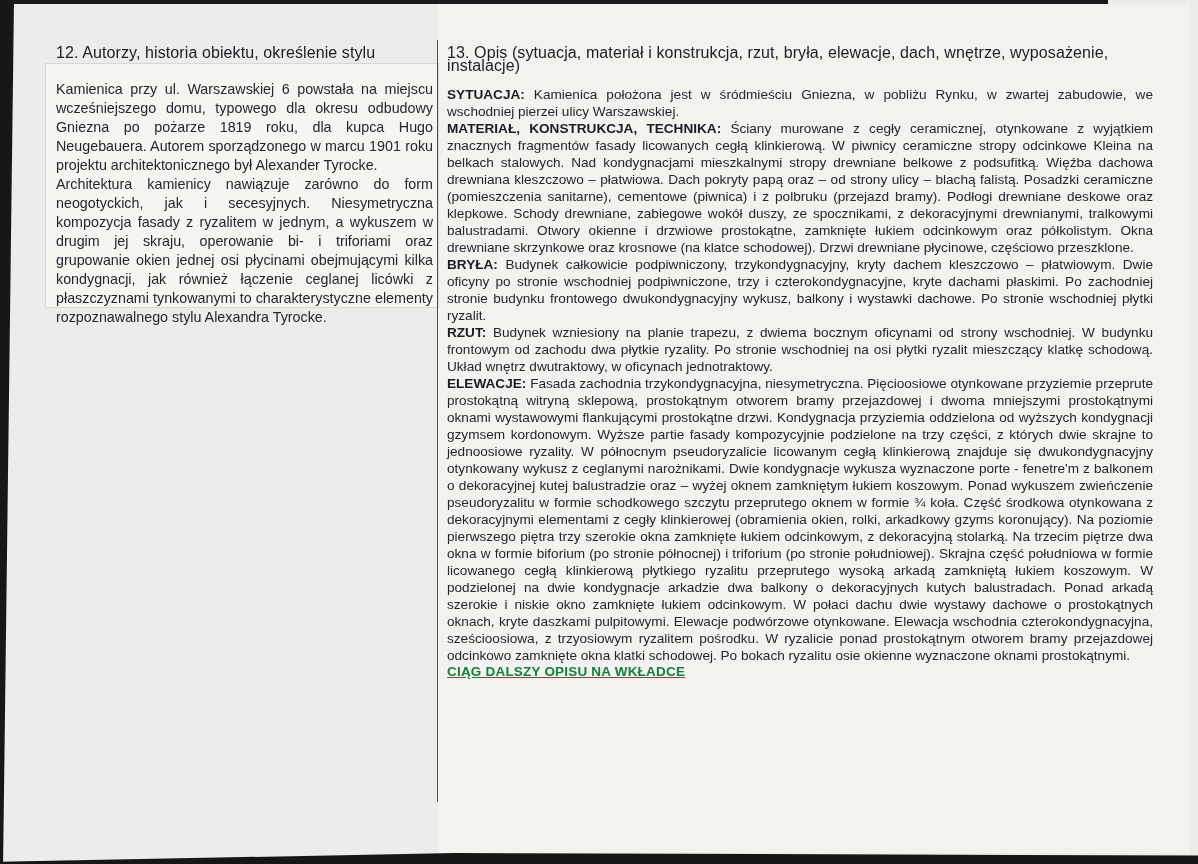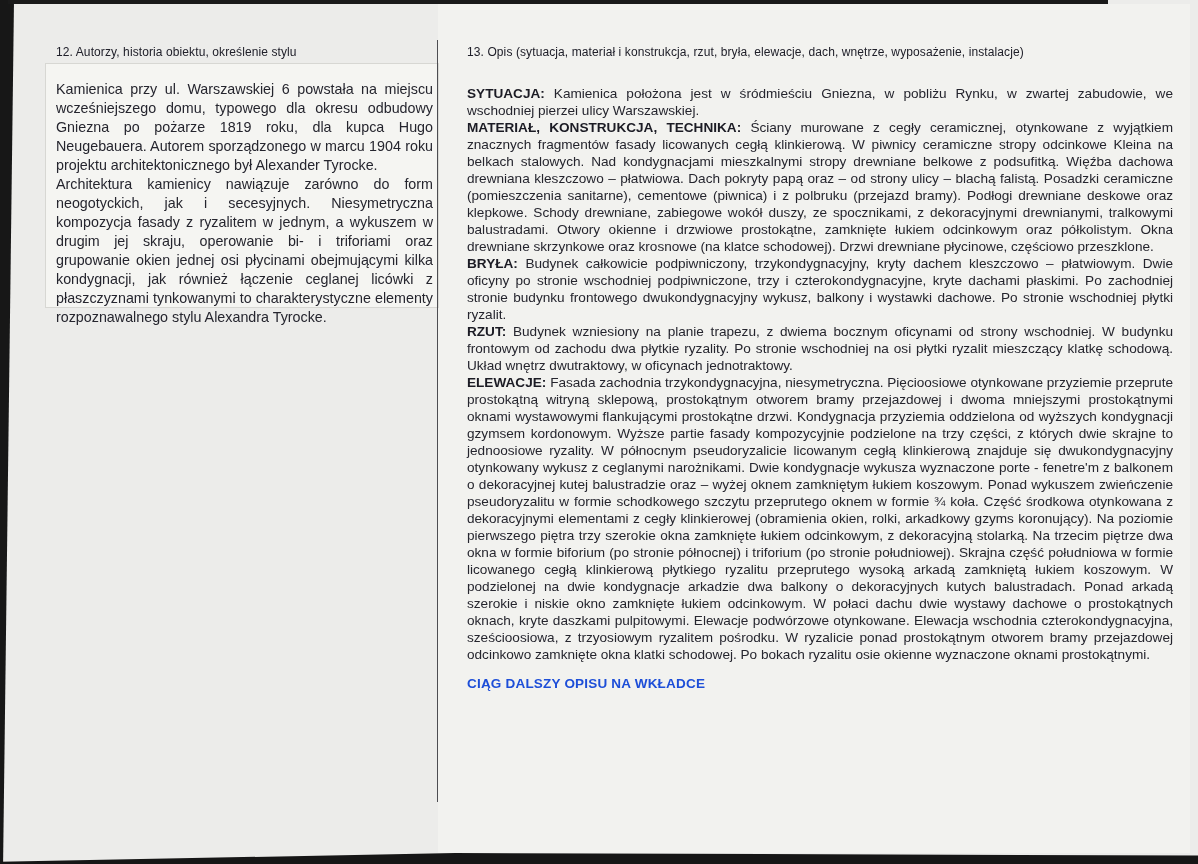--- a/index.html
+++ b/index.html
@@ -35,60 +35,59 @@
     position:absolute;left:46px;top:64px;width:392px;height:243px;
     background:#f5f5f2;
     box-shadow:0 0 0 1px rgba(190,190,185,.45);
   }
   .divider{
     position:absolute;left:437px;top:40px;width:1px;height:762px;
     background:#4d4d52;
   }
   .col{position:absolute;color:#25252e;}
   .col-left{left:56px;top:46px;width:377px;}
-  .col-right{left:467px;top:46px;width:706px;}
+  .col-right{left:447px;top:46px;width:706px;}
   .sec-header{
-    font-size:12px;line-height:13px;color:#20202a;
+    font-size:16px;line-height:13px;color:#20202a;
     letter-spacing:.1px;
   }
   .col-left p{
     margin:0;text-align:justify;
     font-size:14.3px;line-height:19px;
   }
   .col-left p.first{margin-top:21px;}
   .col-left p.second{}
   .col-right .sect{
     margin:0;text-align:justify;
     font-size:13.6px;line-height:17px;
   }
-  .col-right .sect.s0{margin-top:26px;}
+  .col-right .sect.s0{margin-top:14px;}
   .col-right .sect + .sect{margin-top:0;}
   .sect .lbl{font-weight:bold;color:#1b1b24;}
   .doc-footer{
-    margin-top:13px;
-    font-size:13.5px;font-weight:bold;color:#1d4ed8;
-    letter-spacing:.2px;
+    font-size:13.5px;font-weight:bold;color:#15803d;
+    text-decoration:underline;letter-spacing:.2px;
   }
 </style>
 </head>
 <body>
 
 <div class="scan">
 
   <div class="page-right-area"></div>
   <div class="left-patch"></div>
   <div class="divider"></div>
 
   <div class="edge-left"></div>
   <div class="edge-top"></div>
   <div class="edge-bottom"></div>
 
   <div class="col col-left">
     <div class="sec-header">12. Autorzy, historia obiektu, określenie stylu</div>
-    <p class="first">Kamienica przy ul. Warszawskiej 6 powstała na miejscu wcześniejszego domu, typowego dla okresu odbudowy Gniezna po pożarze 1819 roku, dla kupca Hugo Neugebauera. Autorem sporządzonego w marcu 1904 roku projektu architektonicznego był Alexander Tyrocke.</p>
+    <p class="first">Kamienica przy ul. Warszawskiej 6 powstała na miejscu wcześniejszego domu, typowego dla okresu odbudowy Gniezna po pożarze 1819 roku, dla kupca Hugo Neugebauera. Autorem sporządzonego w marcu 1901 roku projektu architektonicznego był Alexander Tyrocke.</p>
     <p class="second">Architektura kamienicy nawiązuje zarówno do form neogotyckich, jak i secesyjnych. Niesymetryczna kompozycja fasady z ryzalitem w jednym, a wykuszem w drugim jej skraju, operowanie bi- i triforiami oraz grupowanie okien jednej osi płycinami obejmującymi kilka kondygnacji, jak również łączenie ceglanej licówki z płaszczyznami tynkowanymi to charakterystyczne elementy rozpoznawalnego stylu Alexandra Tyrocke.</p>
   </div>
 
   <div class="col col-right">
     <div class="sec-header">13. Opis (sytuacja, materiał i konstrukcja, rzut, bryła, elewacje, dach, wnętrze, wyposażenie, instalacje)</div>
 
     <p class="sect s0"><span class="lbl">SYTUACJA:</span> <span>Kamienica położona jest w śródmieściu Gniezna, w pobliżu Rynku, w zwartej zabudowie, we wschodniej pierzei ulicy Warszawskiej.</span></p>
 
     <p class="sect"><span class="lbl">MATERIAŁ, KONSTRUKCJA, TECHNIKA:</span> <span>Ściany murowane z cegły ceramicznej, otynkowane z wyjątkiem znacznych fragmentów fasady licowanych cegłą klinkierową. W piwnicy ceramiczne stropy odcinkowe Kleina na belkach stalowych. Nad kondygnacjami mieszkalnymi stropy drewniane belkowe z podsufitką. Więźba dachowa drewniana kleszczowo – płatwiowa. Dach pokryty papą oraz – od strony ulicy – blachą falistą. Posadzki ceramiczne (pomieszczenia sanitarne), cementowe (piwnica) i z polbruku (przejazd bramy). Podłogi drewniane deskowe oraz klepkowe. Schody drewniane, zabiegowe wokół duszy, ze spocznikami, z dekoracyjnymi drewnianymi, tralkowymi balustradami. Otwory okienne i drzwiowe prostokątne, zamknięte łukiem odcinkowym oraz półkolistym. Okna drewniane skrzynkowe oraz krosnowe (na klatce schodowej). Drzwi drewniane płycinowe, częściowo przeszklone.</span></p>
 

